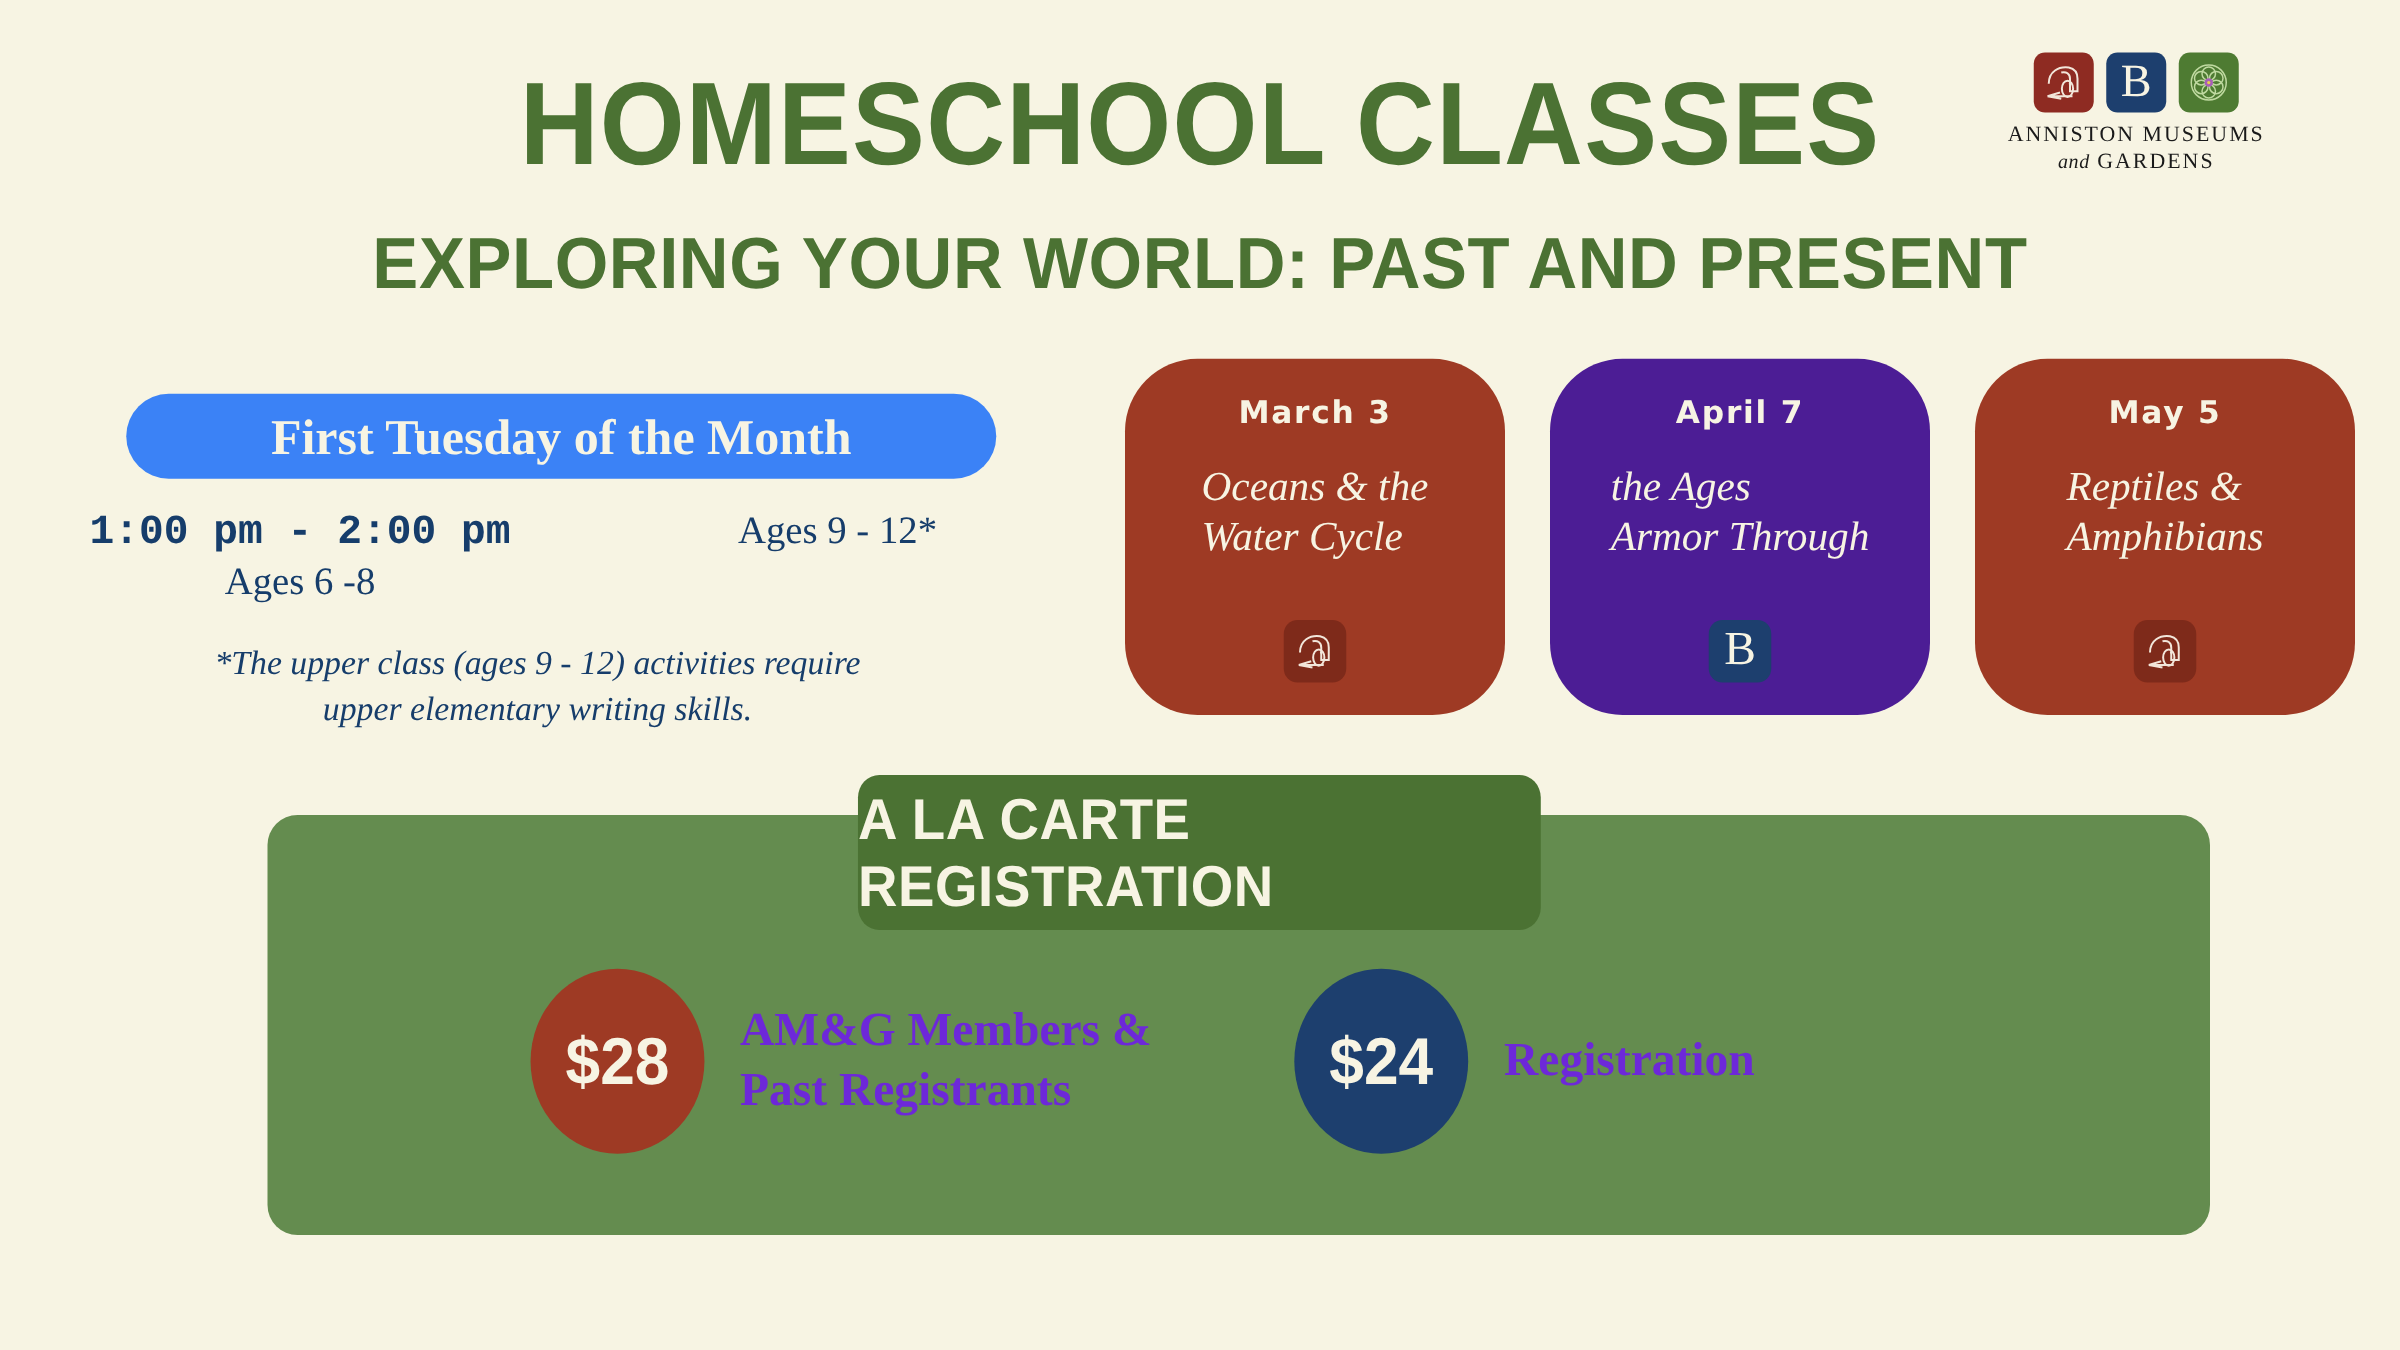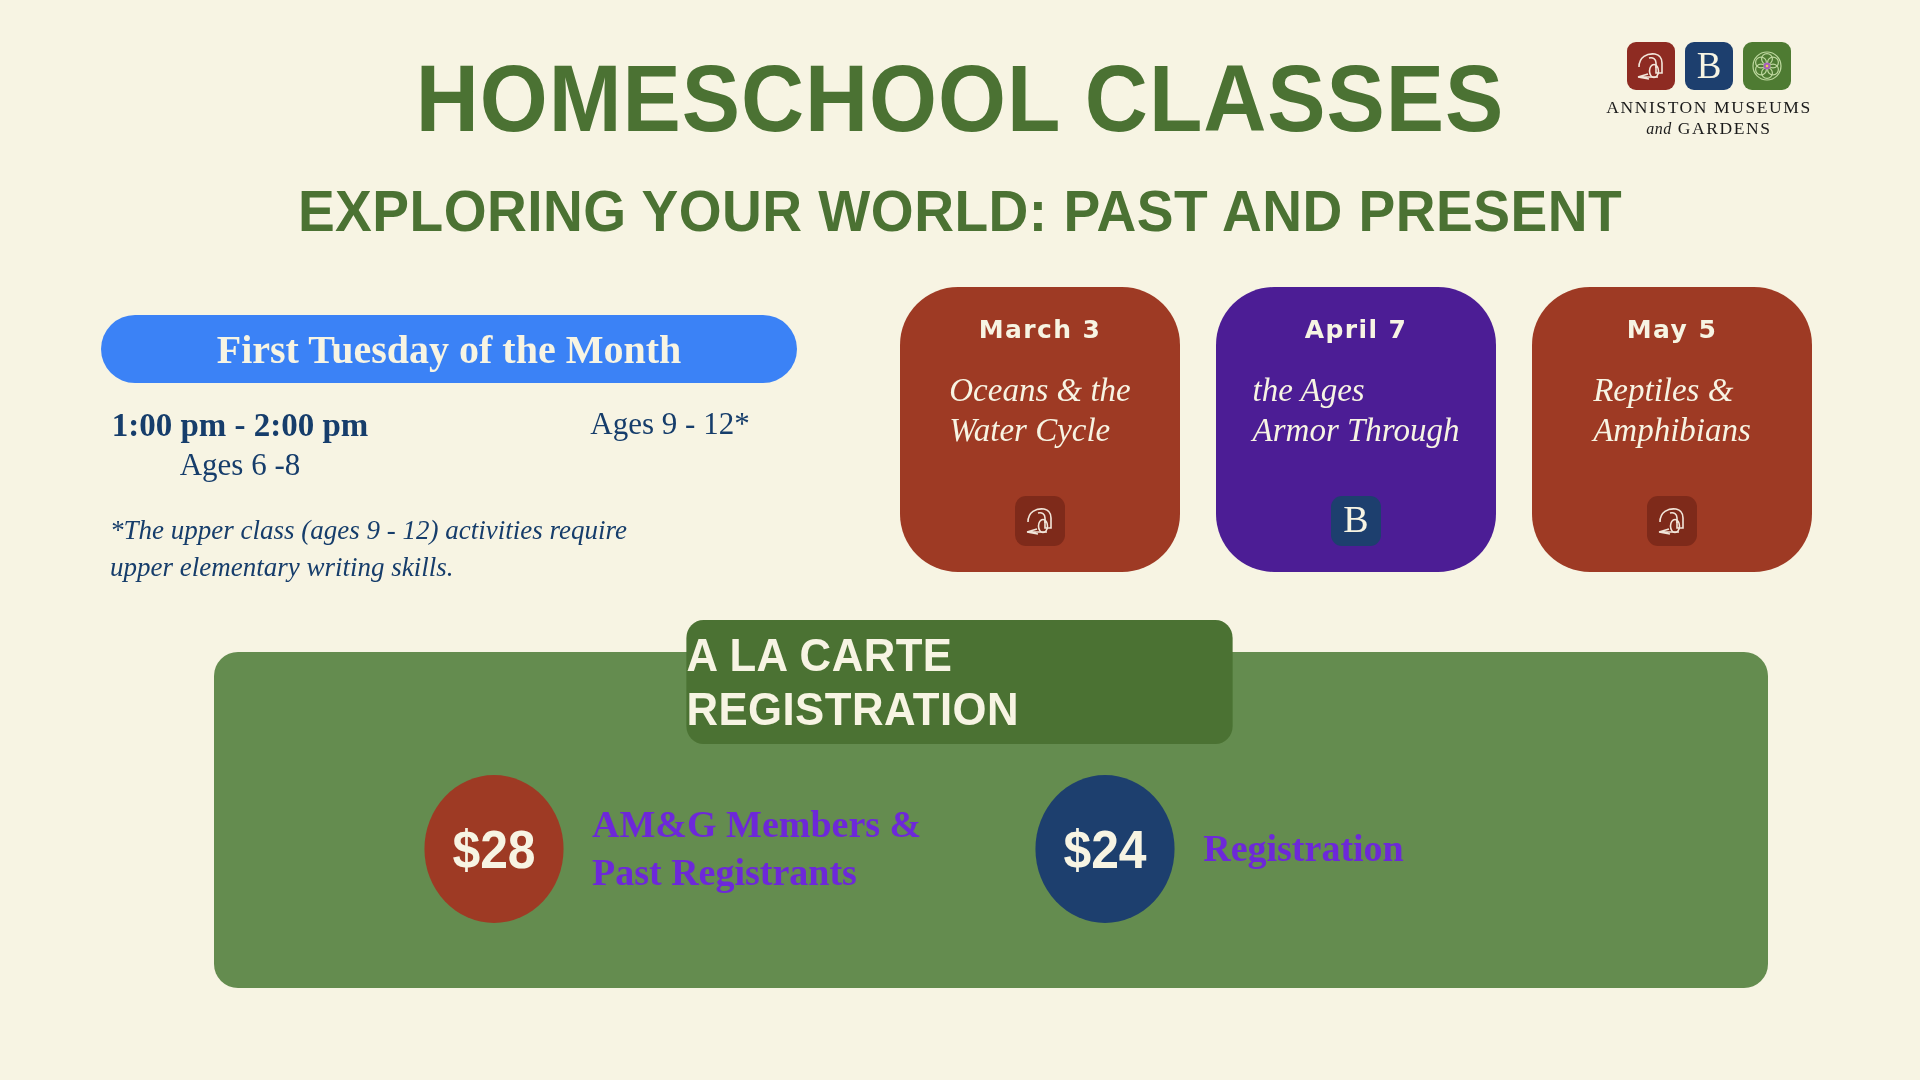--- a/index.html
+++ b/index.html
@@ -69,39 +69,39 @@
     font-family:"Liberation Serif", serif;
     font-size:40px; font-weight:bold;
   }
   .times-row {
     position:absolute; left:60px; top:405px;
     width:790px;
     display:flex; justify-content:space-between;
   }
   .time-col { width:360px; text-align:center; color:#163D6B; }
   .time-line {
-    font-family:Liberation Serif, serif;
+    font-family:Liberation Mono, monospace;
     font-size:33px; font-weight:bold; line-height:1.25;
   }
   .age-line {
     font-family:"Liberation Serif", serif;
     font-size:31px; font-weight:normal; line-height:1.25;
   }
   .footnote {
     position:absolute; left:110px; top:512px;
-    width:640px; text-align:left;
+    width:640px; text-align:center;
     color:#163D6B;
     font-family:"Liberation Serif", serif;
     font-style:italic; font-size:27px; line-height:1.38;
   }
 
   
   .cards { position:absolute; left:900px; top:287px; display:flex; gap:36px; }
   .card {
-    width:280px; height:285px;
+    width:304px; height:285px;
     border-radius:58px;
     display:flex; flex-direction:column;
     align-items:center;
     padding-top:30px;
     color:#F7F4E3;
   }
   .card-red  { background:#9E3A24; }
   .card-teal { background:#4c1d95; }
   .card-date {
     font-family:"DejaVu Sans", sans-serif;

